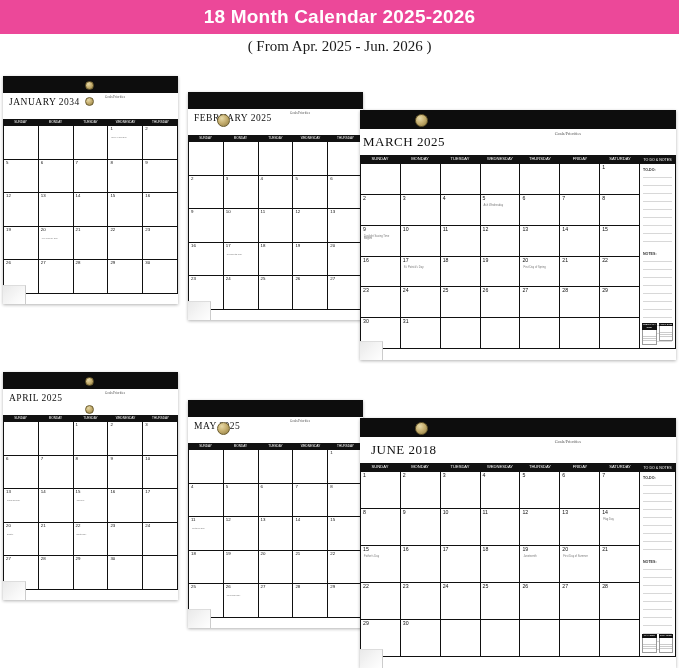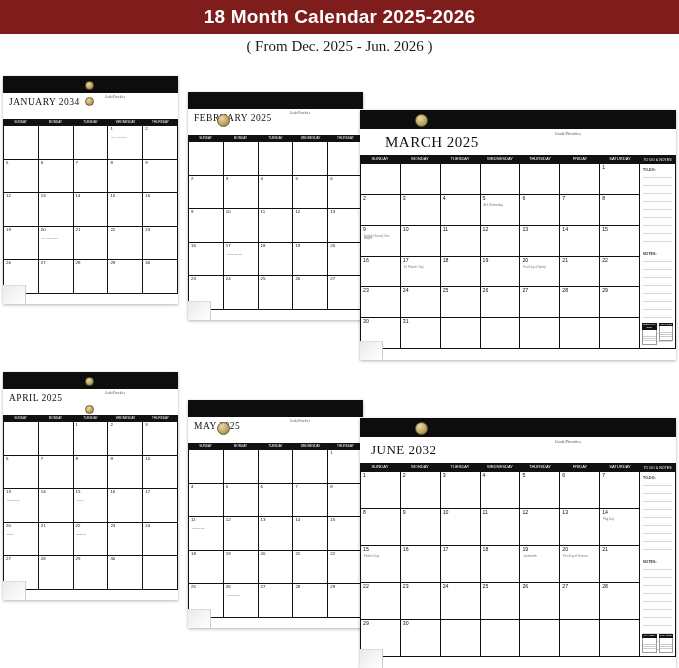--- a/index.html
+++ b/index.html
@@ -15,21 +15,21 @@
     overflow: hidden;
   }
 
   
   .header-banner {
     position: absolute;
     left: 0;
     top: 0;
     width: 679px;
     height: 34px;
-    background: #7f1d1d;
+    background: #ec4899;
     display: flex;
     align-items: center;
     justify-content: center;
   }
   .header-title {
     color: #ffffff;
     font-size: 19px;
     font-weight: bold;
     letter-spacing: 0.2px;
   }
@@ -182,21 +182,21 @@
     border-right: 1px solid #cccccc;
     border-top: 1px solid #dddddd;
   }
 </style>
 </head>
 <body>
 
 <div class="header-banner">
   <div class="header-title">18 Month Calendar 2025-2026</div>
 </div>
-<div class="header-subtitle">( From Dec. 2025 - Jun. 2026 )</div>
+<div class="header-subtitle">( From Apr. 2025 - Jun. 2026 )</div>
 
 <div id="calendars-root">
     <div class="cal" style="left: 3px; top: 76px; width: 175px; height: 228px;">
       <div class="cal-top" style="height: 17px;"></div>
       <div class="grommet" style="width: 7px; height: 7px; left: 81.5px; top: 5px;"></div>
       <div class="cal-month" style="left: 6px; top: 21px; font-size: 9.5px;">JANUARY  2034</div>
       <div class="cal-goals" style="right: 53px; top: 19px; font-size: 3.2px;">Goals/Priorities</div>
       <div class="cal-daysbar" style="top: 43px; height: 6px; width: 175px;">
         <span style="font-size: 3.1px; line-height: 6px;">SUNDAY</span>
         <span style="font-size: 3.1px; line-height: 6px;">MONDAY</span>
@@ -374,21 +374,21 @@
         <div class="cell">
           <div class="dnum" style="font-size: 4.4px;">27</div>
         </div>
       </div>
       <div class="page-corner"></div>
     </div>
     <div class="cal" style="left: 360px; top: 110px; width: 316px; height: 250px;">
       <div class="cal-top" style="height: 19px;"></div>
       <div class="grommet" style="width: 11px; height: 11px; left: -143.5px; top: 4px;"></div>
       <div class="grommet" style="width: 11px; height: 11px; left: 54.5px; top: 4px;"></div>
-      <div class="cal-month" style="left: 25px; top: 24px; font-size: 15px;">MARCH  2025</div>
+      <div class="cal-month" style="left: 3px; top: 24px; font-size: 13px;">MARCH  2025</div>
       <div class="cal-goals" style="right: 95px; top: 21px; font-size: 4.2px;">Goals/Priorities</div>
       <div class="cal-daysbar" style="top: 45px; height: 8px; width: 280px;">
         <span style="font-size: 4.1px; line-height: 8px;">SUNDAY</span>
         <span style="font-size: 4.1px; line-height: 8px;">MONDAY</span>
         <span style="font-size: 4.1px; line-height: 8px;">TUESDAY</span>
         <span style="font-size: 4.1px; line-height: 8px;">WEDNESDAY</span>
         <span style="font-size: 4.1px; line-height: 8px;">THURSDAY</span>
         <span style="font-size: 4.1px; line-height: 8px;">FRIDAY</span>
         <span style="font-size: 4.1px; line-height: 8px;">SATURDAY</span>
       </div>
@@ -746,21 +746,21 @@
         <div class="cell">
           <div class="dnum" style="font-size: 4.4px;">29</div>
         </div>
       </div>
       <div class="page-corner"></div>
     </div>
     <div class="cal" style="left: 360px; top: 418px; width: 316px; height: 250px;">
       <div class="cal-top" style="height: 19px;"></div>
       <div class="grommet" style="width: 11px; height: 11px; left: -143.5px; top: 4px;"></div>
       <div class="grommet" style="width: 11px; height: 11px; left: 54.5px; top: 4px;"></div>
-      <div class="cal-month" style="left: 11px; top: 24px; font-size: 13px;">JUNE  2032</div>
+      <div class="cal-month" style="left: 11px; top: 24px; font-size: 13px;">JUNE  2018</div>
       <div class="cal-goals" style="right: 95px; top: 21px; font-size: 4.2px;">Goals/Priorities</div>
       <div class="cal-daysbar" style="top: 45px; height: 8px; width: 280px;">
         <span style="font-size: 4.1px; line-height: 8px;">SUNDAY</span>
         <span style="font-size: 4.1px; line-height: 8px;">MONDAY</span>
         <span style="font-size: 4.1px; line-height: 8px;">TUESDAY</span>
         <span style="font-size: 4.1px; line-height: 8px;">WEDNESDAY</span>
         <span style="font-size: 4.1px; line-height: 8px;">THURSDAY</span>
         <span style="font-size: 4.1px; line-height: 8px;">FRIDAY</span>
         <span style="font-size: 4.1px; line-height: 8px;">SATURDAY</span>
       </div>

